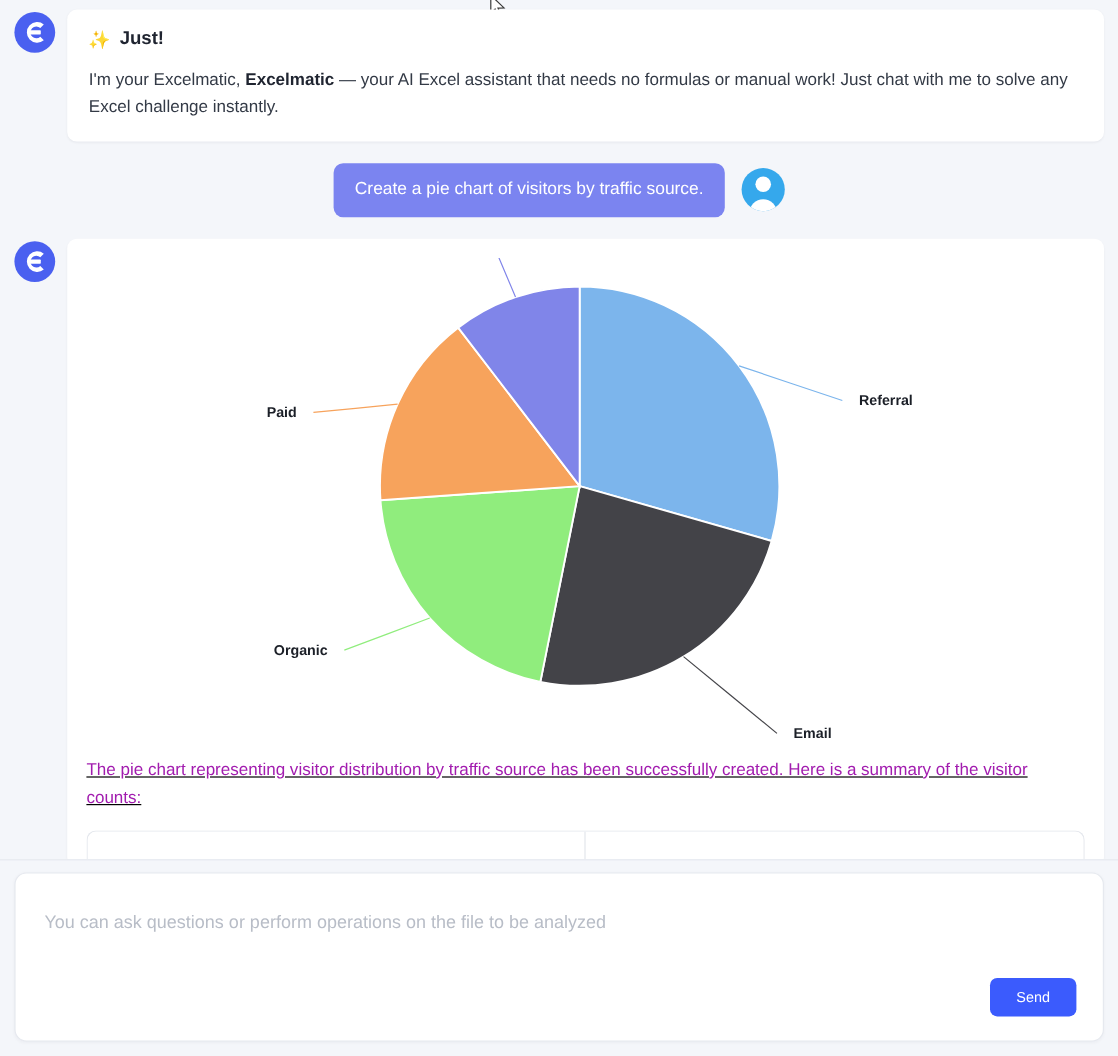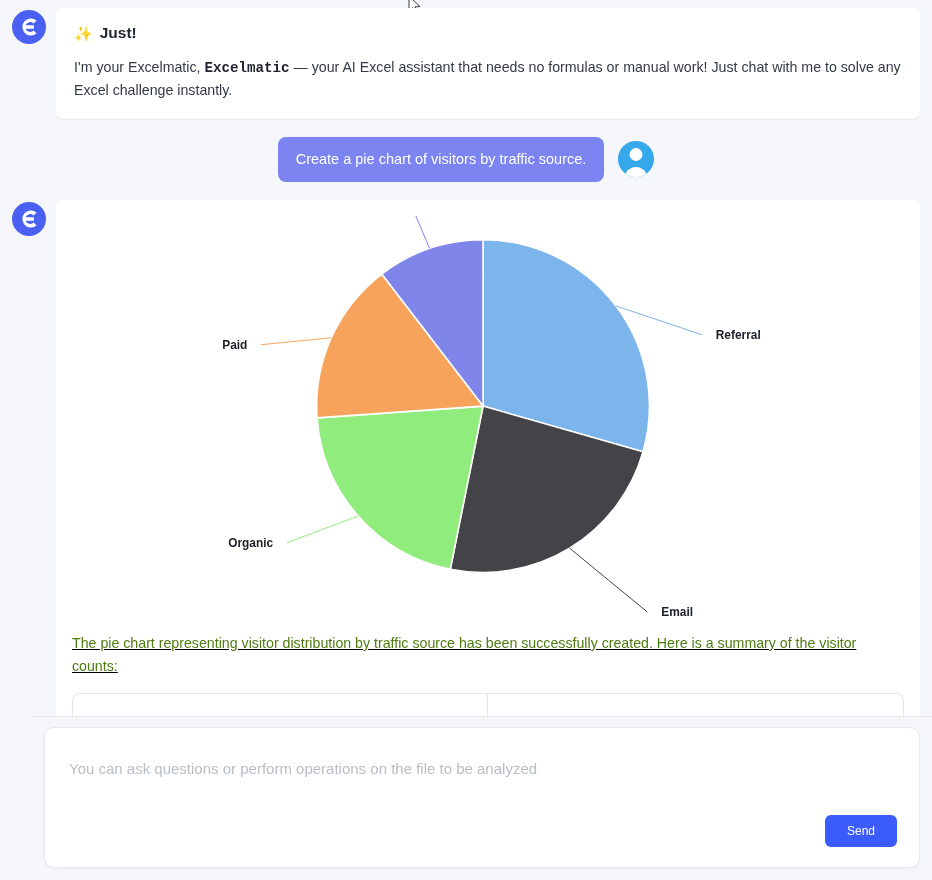--- a/index.html
+++ b/index.html
@@ -61,21 +61,21 @@
     box-shadow: 0 1px 2px rgba(16,24,40,.05);
   }
   .greet-title {
     font-size: 15.5px; font-weight: bold; color: #1f2430;
     margin-bottom: 14px; display: flex; align-items: center; gap: 7px;
   }
   .greet-title .spark { font-size: 15px; line-height: 1; }
   .greet-body {
     font-size: 14.2px; color: #333a46; line-height: 1.55;
   }
-  .greet-body b { font-weight: bold; color: #1f2430; font-family: Liberation Mono, monospace; }
+  .greet-body b { font-weight: bold; color: #1f2430; }
 
   .bubble-user {
     background: #7b84f0;
     color: #ffffff;
     border-radius: 8px;
     padding: 13px 18px;
     font-size: 14.5px;
     max-width: 420px;
     line-height: 1.3;
   }
@@ -91,21 +91,21 @@
     text-decoration: underline;
   }
   .chart-wrap { width: 100%; height: 400px; position: relative; }
   .chart-wrap svg { display: block; width: 100%; height: 100%; }
   .slice-label {
     font-family: "Liberation Sans", sans-serif;
     font-size: 12px; font-weight: bold; fill: #1b1f27;
   }
 
   .summary-text {
-    font-size: 14.2px; color: #4d7c0f; line-height: 1.65;
+    font-size: 14.2px; color: #a21caf; line-height: 1.65;
     padding: 16px 0 14px 0;
   }
 
   
   .table-peek {
     border: 1px solid #e3e6ec;
     border-bottom: none;
     border-radius: 8px 8px 0 0;
     display: flex;
     height: 30px;
@@ -118,21 +118,20 @@
   }
   .table-peek .th:last-child { border-right: none; }
 
   
   .composer-area {
     position: absolute; left: 0; right: 0; bottom: 0;
     height: 164px;
     background: #f4f6fa;
     border-top: 1px solid #e6e9ef;
     padding: 10px 12px 12px 12px;
-    margin-left: 32px;
   }
   .composer {
     position: relative;
     width: 100%; height: 100%;
     background: #ffffff;
     border: 1px solid #e6e9ef;
     border-radius: 10px;
     box-shadow: 0 1px 3px rgba(16,24,40,.04);
   }
   .composer-input {

